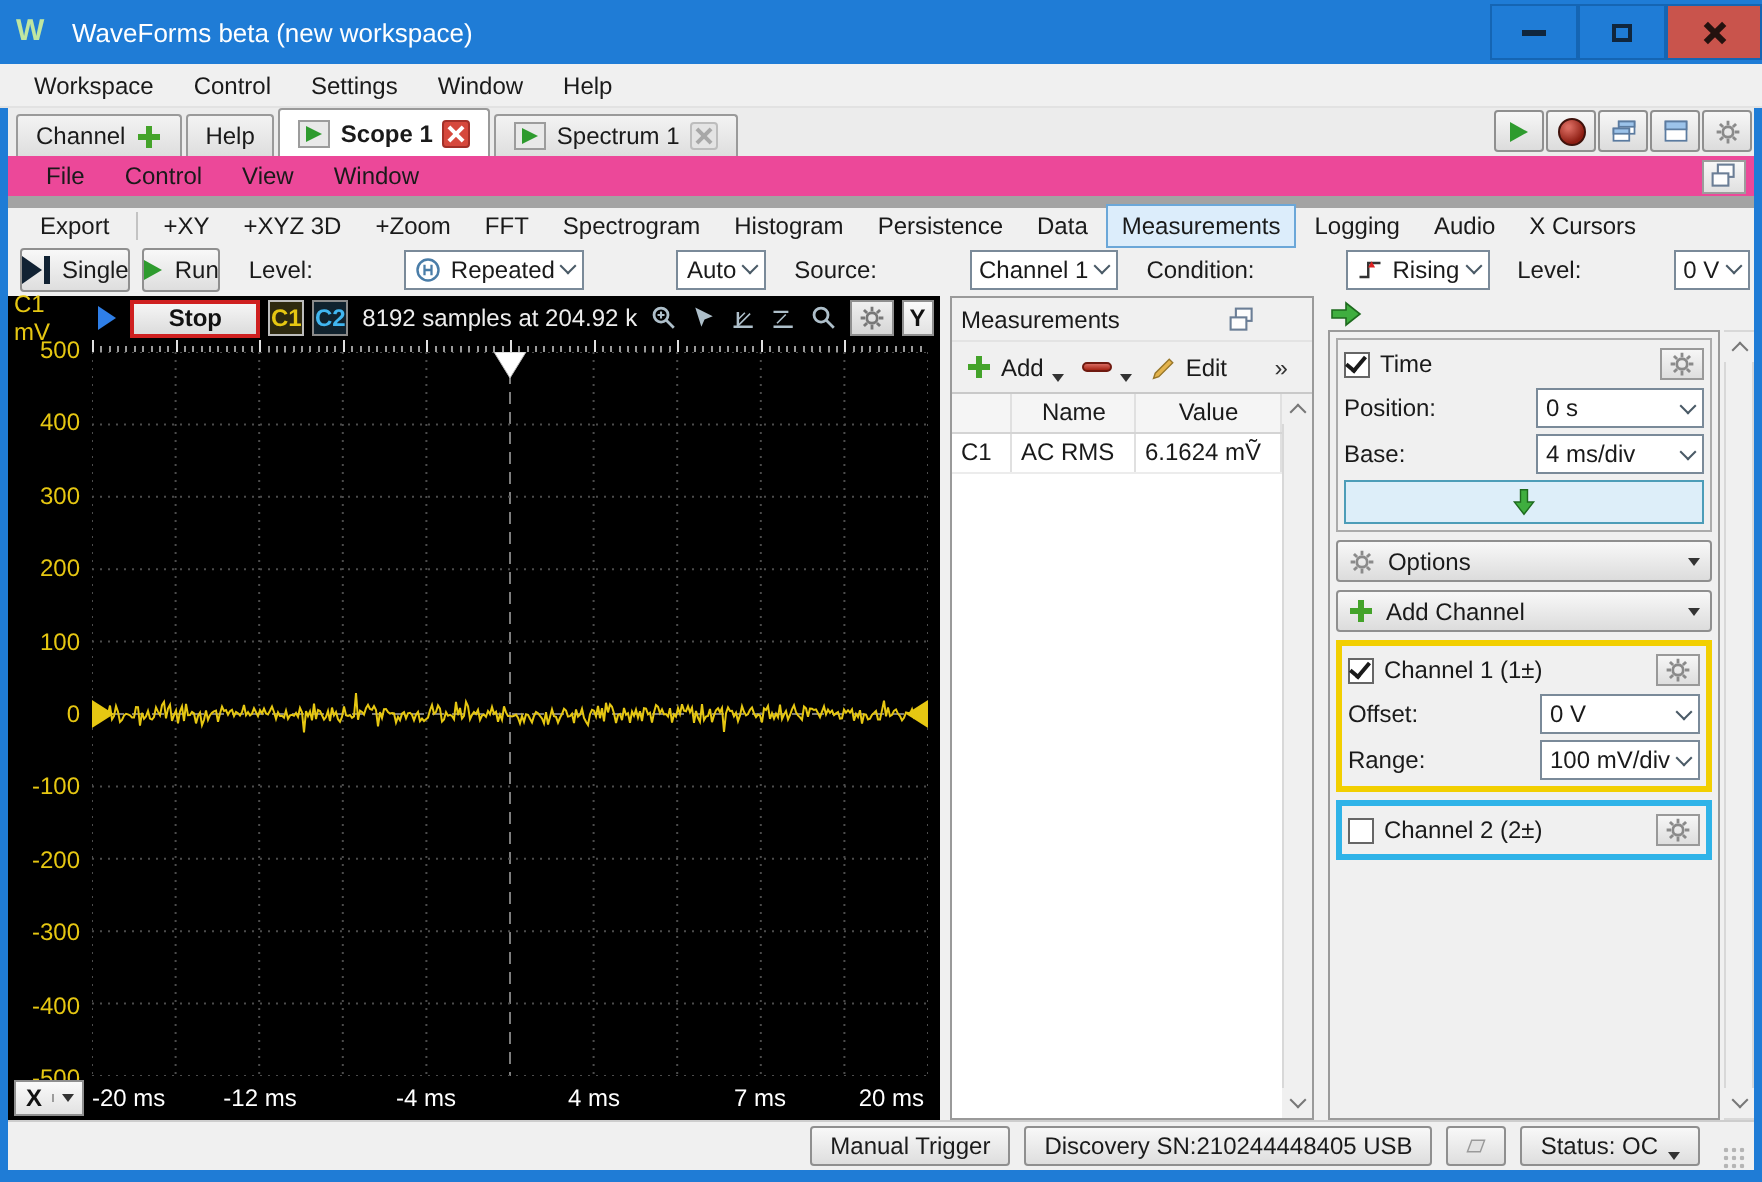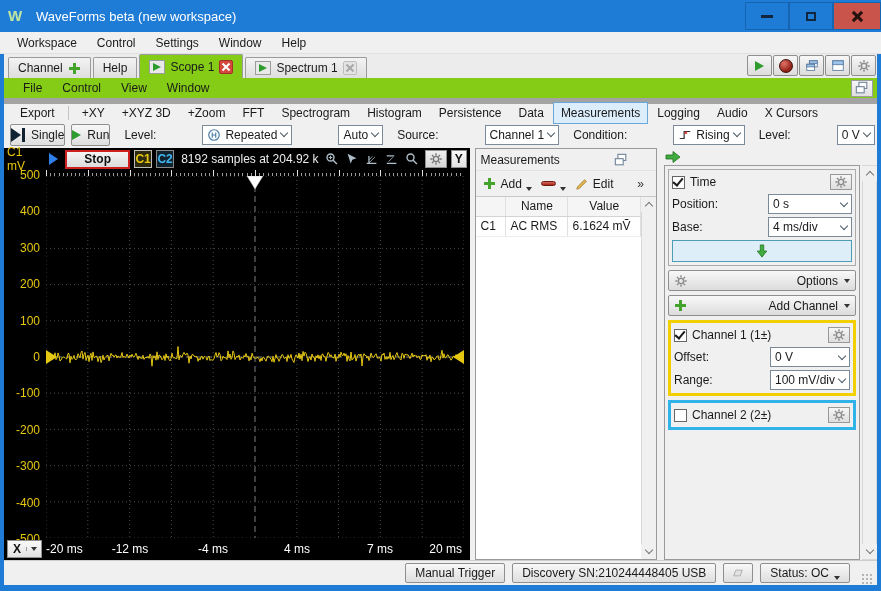--- a/index.html
+++ b/index.html
@@ -28,21 +28,21 @@
 
   
   .frame { height:531px; border-left:4px solid var(--titlebar,#1f7cd6); border-right:4px solid var(--titlebar,#1f7cd6);
            background:#f0f0f0; display:flex; flex-direction:column; }
   .bottom-strip { height:6px; background:var(--titlebar,#1f7cd6); }
 
   
   .tabrow { height:24px; display:flex; align-items:flex-end; padding-left:4px; background:#ececec; }
   .tab { height:21px; display:flex; align-items:center; gap:5px; padding:0 9px; margin-right:2px;
          background:linear-gradient(#f3f3f3,#dedede); border:1px solid #9a9a9a; border-bottom:none; border-radius:2px 2px 0 0; }
-  .tab.active { height:24px; background:#84cc16; position:relative; z-index:2; }
+  .tab.active { height:24px; background:#ffffff; position:relative; z-index:2;font-weight:bold; }
   .tri-green { width:0; height:0; border-left:9px solid #2e9b2e; border-top:5px solid transparent; border-bottom:5px solid transparent; }
   .tab-play { width:16px; height:14px; background:#e9e9e9; border:1px solid #9c9c9c; display:flex; align-items:center; justify-content:center; }
   .tab-play .tri-green{ border-left-width:8px; border-top-width:4.5px; border-bottom-width:4.5px;}
   .closebox { width:14px; height:14px; border-radius:2px; display:flex; align-items:center; justify-content:center; }
   .closebox.red { background:#d6483c; border:1px solid #a33028; }
   .closebox.red .xs::before,.closebox.red .xs::after{ background:#fff; }
   .closebox.gray { background:#e4e4e4; border:1px solid #bdbdbd; }
   .closebox.gray .xs::before,.closebox.gray .xs::after{ background:#a8a8a8; }
   .xs{ position:relative; width:8px; height:8px; }
   .xs::before,.xs::after{ content:""; position:absolute; left:3px; top:-1px; width:2px; height:10px; }
@@ -50,21 +50,21 @@
   .plusicon { position:relative; width:13px; height:13px; }
   .plusicon::before,.plusicon::after { content:""; position:absolute; background:#44a32a; }
   .plusicon::before { left:5px; top:1px; width:3px; height:11px; }
   .plusicon::after { left:1px; top:5px; width:11px; height:3px; }
   .tabrow .spacer{ flex:1; }
   .tr-btn { width:25px; height:21px; margin:0 1px 2px 0; background:linear-gradient(#f7f7f7,#dcdcdc);
             border:1px solid #8f8f8f; border-radius:2px; display:flex; align-items:center; justify-content:center; }
   .stop-circ { width:14px; height:14px; border-radius:50%; background:radial-gradient(circle at 35% 30%, #d96a5f 8%, #8c1d12 70%); border:1px solid #40120c; }
 
   
-  .docmenu { height:20px; display:flex; align-items:center; gap:2px; padding-left:10px; background:#84cc16; }
+  .docmenu { height:20px; display:flex; align-items:center; gap:2px; padding-left:10px; background:#ec4899; }
   .docmenu .menu-item{ padding:1px 9px; }
   .docmenu .spacer{flex:1;}
   .float-btn { width:22px; height:17px; margin-right:4px; background:linear-gradient(#f7f7f7,#e0e0e0); border:1px solid #9c9c9c; display:flex; align-items:center;justify-content:center; color:#6b7e96;}
 
   
   .doctoolbar { height:23px; display:flex; align-items:center; padding-left:8px; gap:1px; border-top:6px solid #a3a3a3; }
   .tool-item { padding:3px 7px; border:1px solid transparent; white-space:nowrap; }
   .tool-item.selected { background:var(--selected-tool,#dcedfb); border:1px solid #6ba7d8; }
   .tb-sep { width:1px; height:14px; background:#c3c3c3; margin:0 4px; }
   .overflow { margin-left:auto; padding:0 8px; color:#333; }
@@ -154,21 +154,21 @@
   .g-head .lbl { flex:1; }
   .cb { width:13px; height:13px; background:#fff; border:1px solid #666; display:flex; align-items:center; justify-content:center; }
   .cb.checked::after { content:""; width:4px; height:8px; border-right:2px solid #1a1a1a; border-bottom:2px solid #1a1a1a; transform:rotate(40deg); margin-top:-2px; }
   .gear-btn { width:22px; height:16px; background:linear-gradient(#f6f6f6,#dedede); border:1px solid #999; display:flex; align-items:center; justify-content:center; color:#8a8a8a; }
   .frow { display:flex; align-items:center; gap:4px; }
   .frow .fl { width:52px; }
   .frow .combo { flex:1; }
   .bigbtn { height:22px; background:#ddeef9; border:1px solid #4d9db8; display:flex; align-items:center; justify-content:center; }
   .wide-btn { height:21px; background:linear-gradient(#f8f8f8,#dcdcdc); border:1px solid #8f8f8f; border-radius:2px;
               display:flex; align-items:center; gap:6px; padding:0 5px; }
-  .wide-btn .lbl { flex:1; text-align:right; }
+  .wide-btn .lbl { flex:1; text-align:left; }
   .rp-scroll { width:15px; margin-left:2px; background:#f0f0f0; border:1px solid #d8d8d8; display:flex; flex-direction:column; justify-content:space-between; align-items:center; }
 
   
   .statusbar { height:25px; border-top:1px solid #cdcdcd; display:flex; align-items:center; justify-content:flex-end; gap:7px; padding-right:4px; }
   .sb-button { height:20px; background:linear-gradient(#f8f8f8,#dedede); border:1px solid #8f8f8f; border-radius:2px;
                display:flex; align-items:center; justify-content:center; gap:5px; padding:0 9px; white-space:nowrap; }
   .grip { width:12px; height:12px; margin-left:4px; align-self:flex-end;
           background-image:radial-gradient(#b5b5b5 1px, transparent 1.3px); background-size:4px 4px; }
 </style>
 </head>

